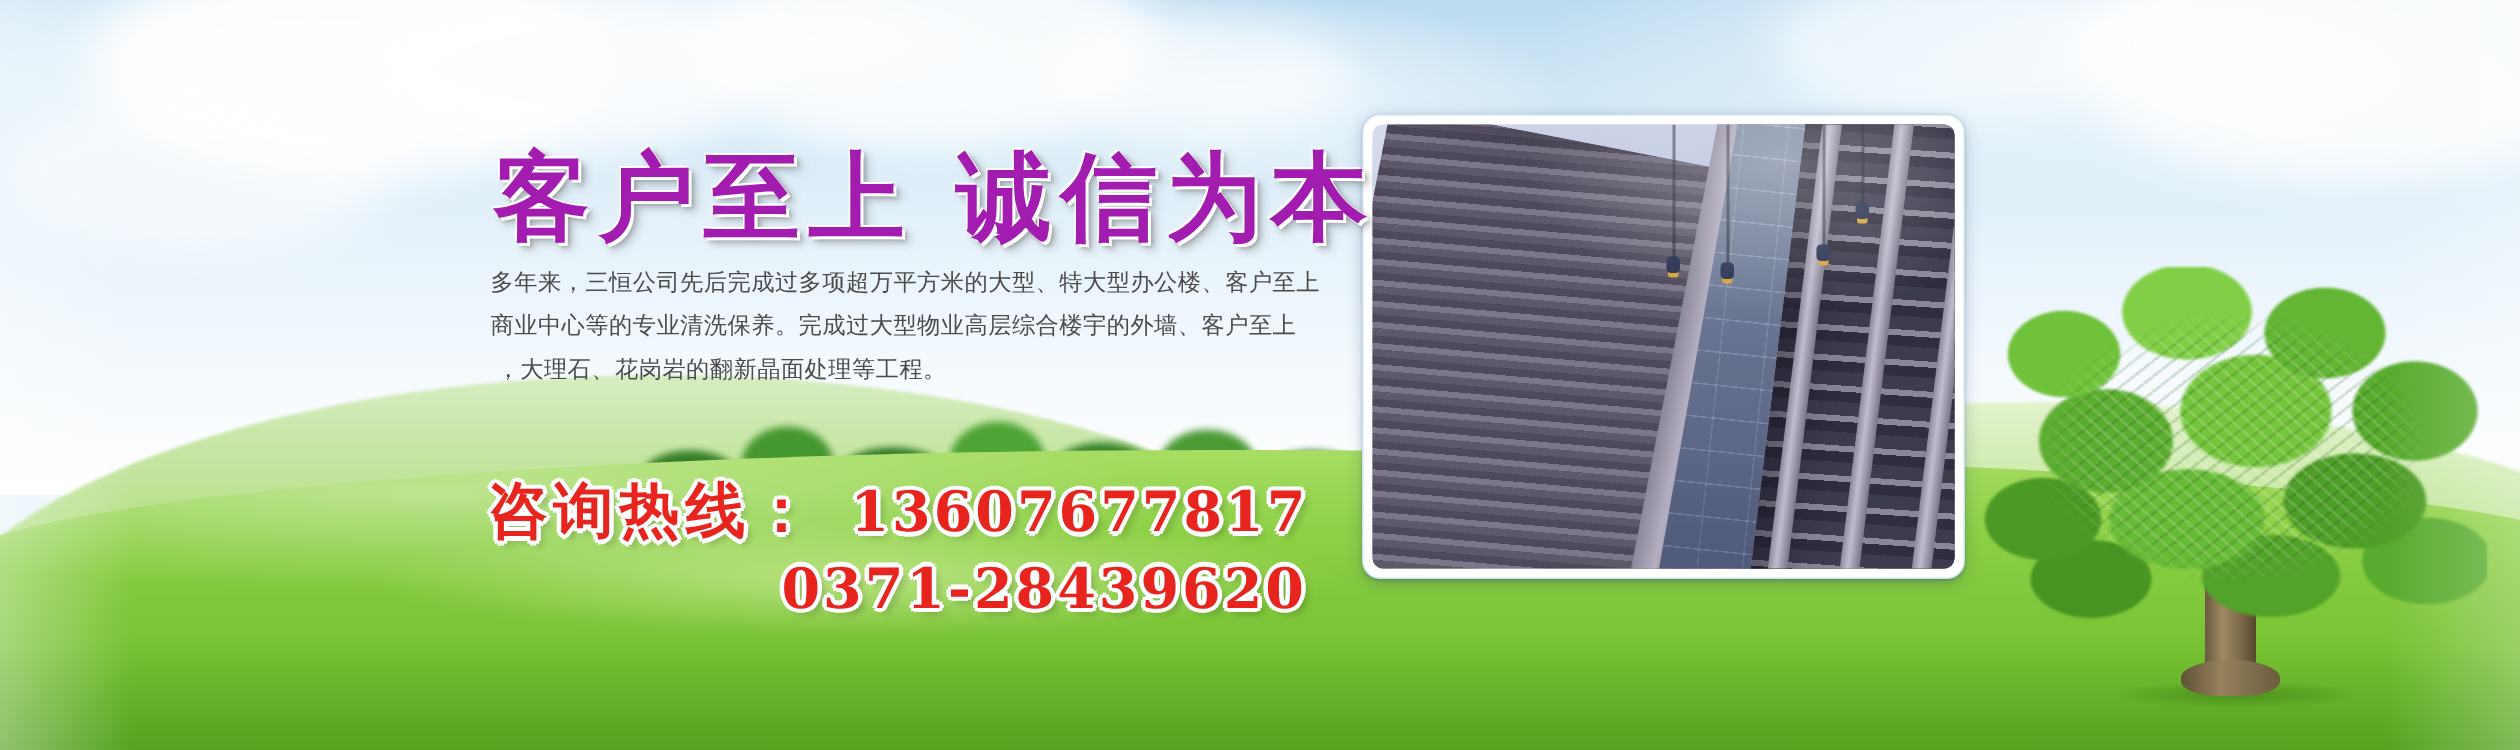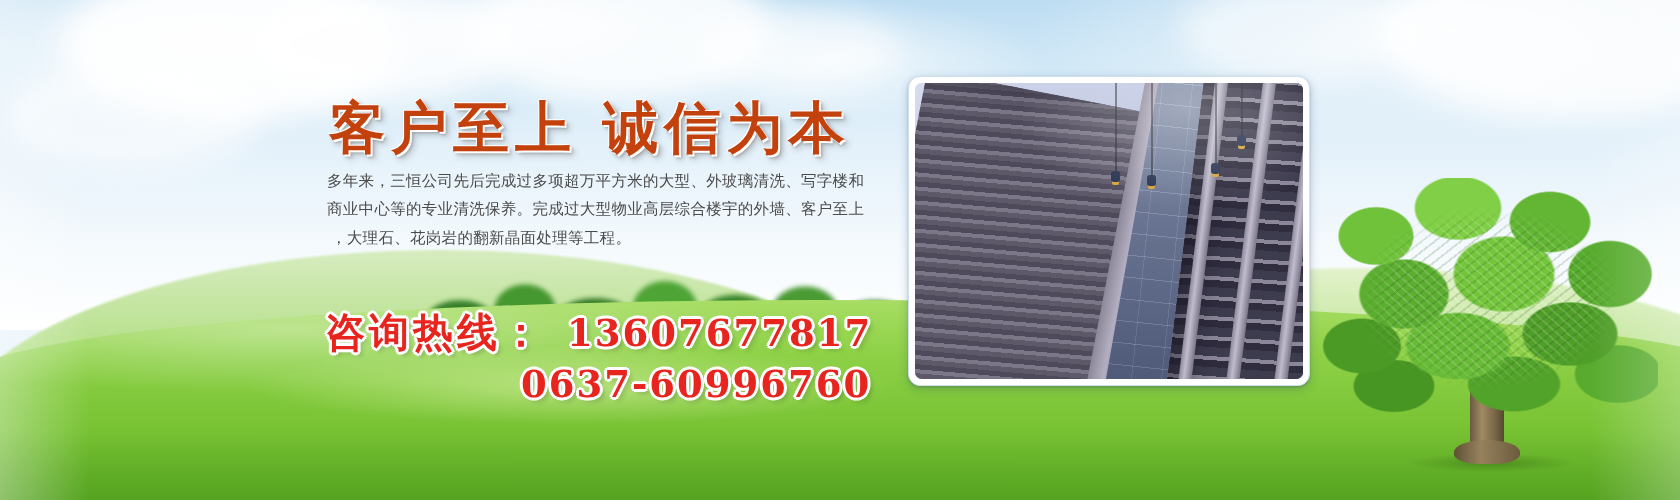--- a/index.html
+++ b/index.html
@@ -82,23 +82,23 @@
       radial-gradient(ellipse 50px 28px at 280px 54px,#479f2e 0%, #479f2e 60%, rgba(71,159,46,0) 66%);
     filter:blur(2px);opacity:.9;
   }
 
   
   .text-block{position:absolute;left:325px;top:98px;width:580px;}
 
   .headline{
     font-family:"DejaVu Serif","Liberation Serif",serif;
     font-weight:bold;
-    font-size:56px;
+    font-size:64px;
     letter-spacing:6px;
-    color:#c2410c;
+    color:#a21caf;
     line-height:1.05;
     margin:0 0 10px 4px;
     text-shadow:
        2px 2px 0 #ffffff,
       -1px -1px 0 #ffffff,
        3px 3px 3px rgba(120,120,120,.55),
        5px 5px 6px rgba(90,90,90,.30);
     white-space:nowrap;
   }
 
@@ -341,27 +341,27 @@
       <div class="ph-glow"></div>
     </div>
   </div>
 
   <div class="text-block">
 
     <div class="headline">客户至上  诚信为本</div>
 
 
     <div class="body-text">
-      <div class="l1">多年来，三恒公司先后完成过多项超万平方米的大型、外玻璃清洗、写字楼和</div>
+      <div class="l1">多年来，三恒公司先后完成过多项超万平方米的大型、特大型办公楼、客户至上</div>
       <div class="l2">商业中心等的专业清洗保养。完成过大型物业高层综合楼宇的外墙、客户至上</div>
       <div class="l3">，大理石、花岗岩的翻新晶面处理等工程。</div>
     </div>
 
     <div class="hotline-row">
       <span class="hotline-label">咨询热线：</span>
       <span class="phone phone-1">13607677817</span>
     </div>
-    <div class="phone phone-2">0637-60996760</div>
+    <div class="phone phone-2">0371-28439620</div>
   </div>
 
   <div class="edge-left"></div>
   <div class="edge-right"></div>
 </div>
 
 </body></html>

